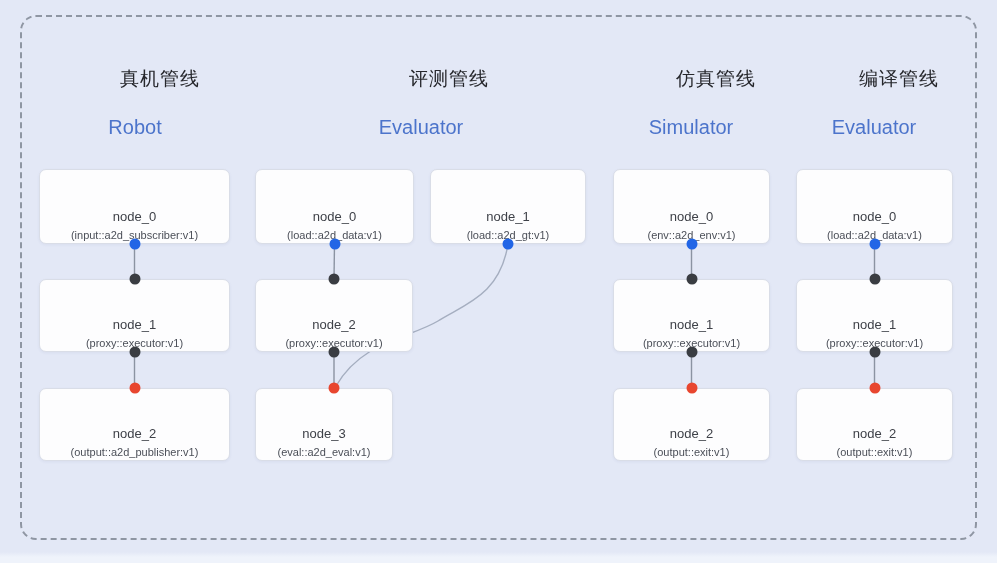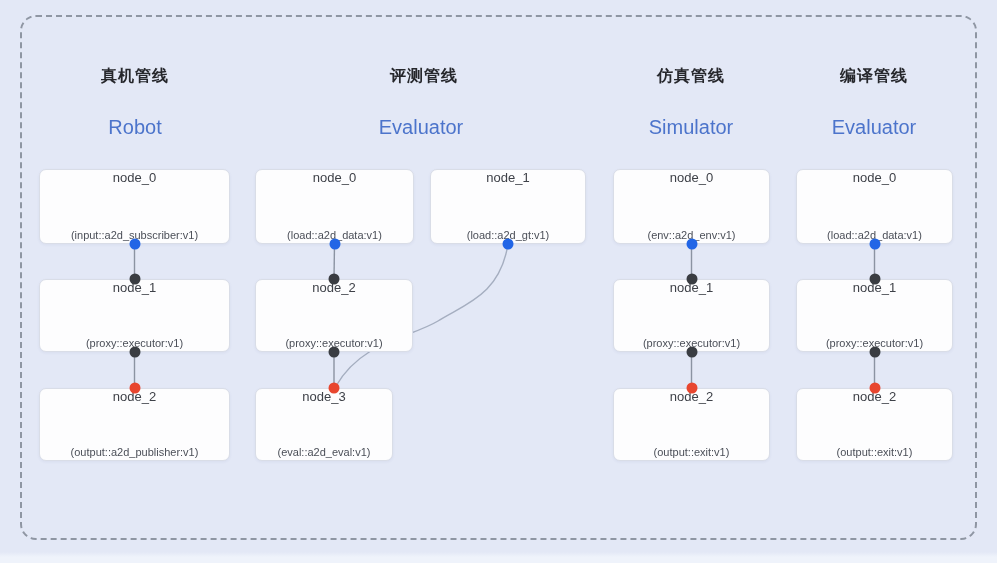--- a/index.html
+++ b/index.html
@@ -14,33 +14,33 @@
     overflow: hidden;
   }
   #frame {
     position: absolute; z-index: 0;
     border: 2px dashed #8f96a3; border-radius: 16px;
     background: transparent;
   }
   #edges { position: absolute; left: 0; top: 0; z-index: 1; }
   .title-zh {
     position: absolute; z-index: 2; transform: translateX(-50%);
-    font-size: 16px; font-weight: 700; color: #26272c;
-    letter-spacing: 1px; white-space: nowrap; top: 66px;
+    font-size: 19px; font-weight: 400; color: #26272c;
+    letter-spacing: 1px; white-space: nowrap; top: 66px; margin-left: 25px;
   }
   .title-en {
     position: absolute; z-index: 2; transform: translateX(-50%);
     font-size: 20px; font-weight: 400; color: #4c74cb;
     white-space: nowrap; top: 116px;
   }
   .node {
     position: absolute; z-index: 2; box-sizing: border-box;
     background: #fdfdfe; border: 1px solid #d9dde7; border-radius: 7px;
     box-shadow: 0 1px 3px rgba(70, 90, 140, 0.07);
-    display: flex; flex-direction: column; align-items: center; justify-content: space-between;
+    display: flex; flex-direction: column; align-items: center; justify-content: flex-end;
     gap: 4px; text-align: center;
   }
   .node-name { font-size: 13px; color: #3e4148; line-height: 15px; }
   .node-subtitle { font-size: 11px; color: #4b4f58; line-height: 15px; }
   .dot {
     position: absolute; z-index: 3; width: 11px; height: 11px;
     border-radius: 50%; transform: translate(-50%, -50%);
   }
 </style>
 </head>

